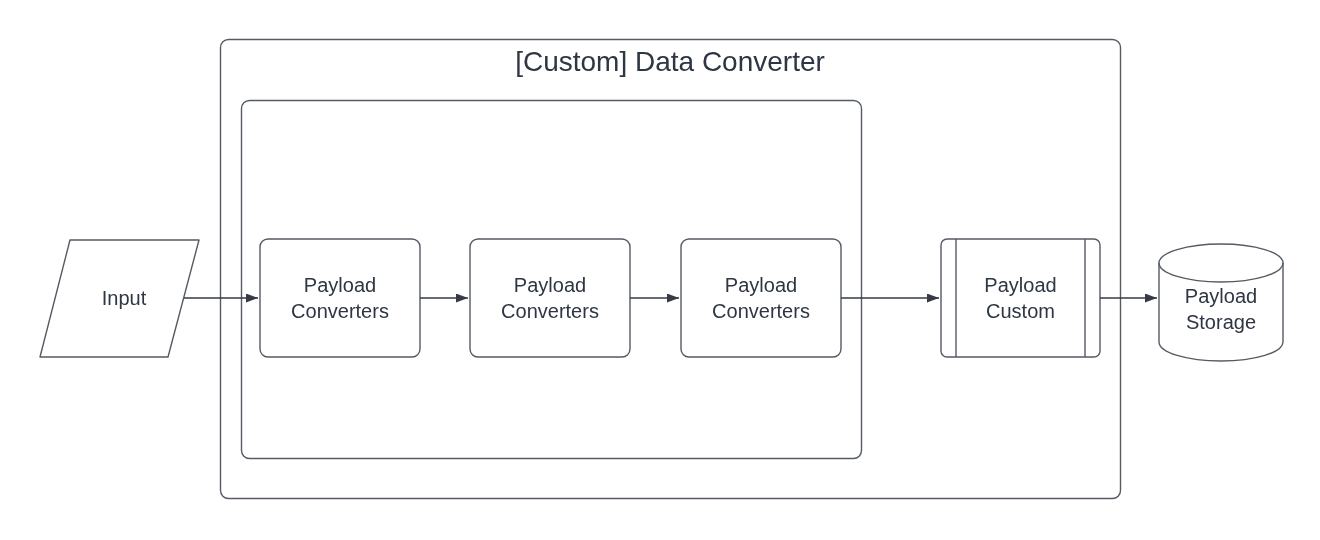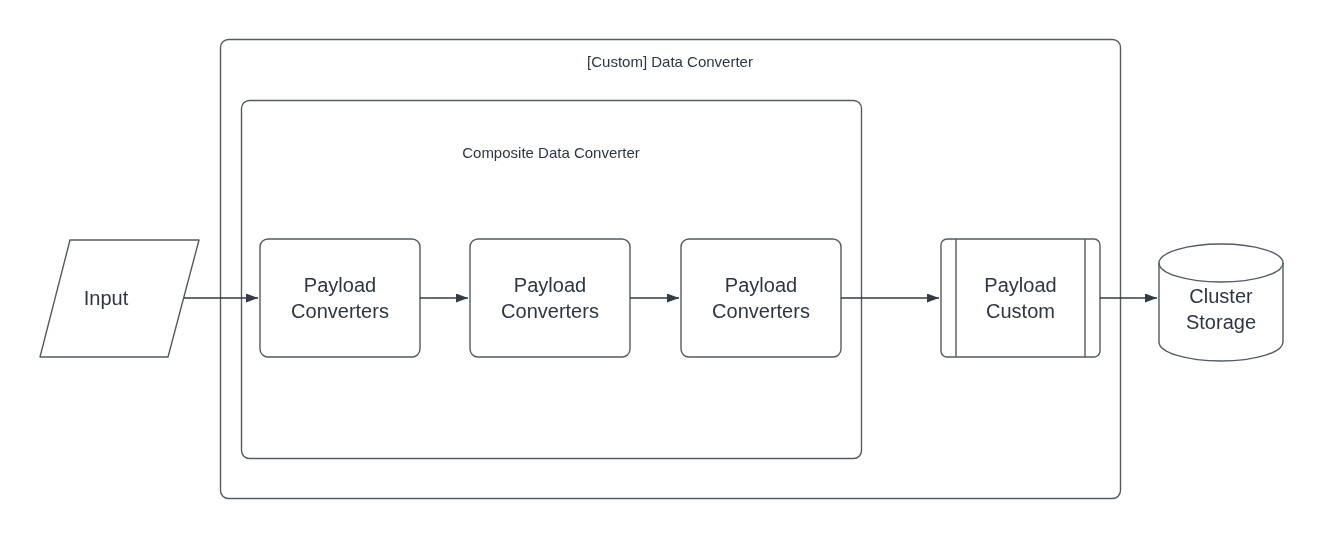--- a/index.html
+++ b/index.html
@@ -42,21 +42,21 @@
     line-height: 26px;
     text-align: center;
     display: flex;
     align-items: center;
     justify-content: center;
     white-space: normal;
   }
   .container-title {
     position: absolute;
     color: var(--text);
-    font-size: 15px;
+    font-size: 28px;
     line-height: 26px;
     text-align: center;
   }
 </style>
 </head>
 <body>
 
 <div class="canvas">
 
   <svg class="shapes-layer" viewBox="0 0 1320 540" xmlns="http://www.w3.org/2000/svg">
@@ -85,27 +85,26 @@
 
     <line class="edge" x1="184" y1="298" x2="258" y2="298" marker-end="url(#arrow)"></line>
     <line class="edge" x1="420" y1="298" x2="468" y2="298" marker-end="url(#arrow)"></line>
     <line class="edge" x1="630" y1="298" x2="679" y2="298" marker-end="url(#arrow)"></line>
     <line class="edge" x1="841" y1="298" x2="939" y2="298" marker-end="url(#arrow)"></line>
     <line class="edge" x1="1100" y1="298" x2="1157" y2="298" marker-end="url(#arrow)"></line>
   </svg>
 
   <div class="container-title" style="left:220px; top:49px; width:900px;">[Custom] Data Converter</div>
 
-  <div class="container-title" style="left:241px; top:140px; width:620px;">Composite Data Converter</div>
 
-  <div class="label" style="left:26px; top:239px; width:160px; height:118px;">Input</div>
+  <div class="label" style="left:44px; top:239px; width:160px; height:118px;">Input</div>
 
   <div class="label" style="left:270px; top:239px; width:140px; height:118px;">Payload Converters</div>
 
   <div class="label" style="left:480px; top:239px; width:140px; height:118px;">Payload Converters</div>
 
   <div class="label" style="left:691px; top:239px; width:140px; height:118px;">Payload Converters</div>
 
   <div class="label" style="left:956px; top:239px; width:129px; height:118px;">Payload Custom</div>
 
-  <div class="label" style="left:1159px; top:252px; width:124px; height:114px;">Cluster Storage</div>
+  <div class="label" style="left:1159px; top:252px; width:124px; height:114px;">Payload Storage</div>
 
 </div>
 
 </body></html>

